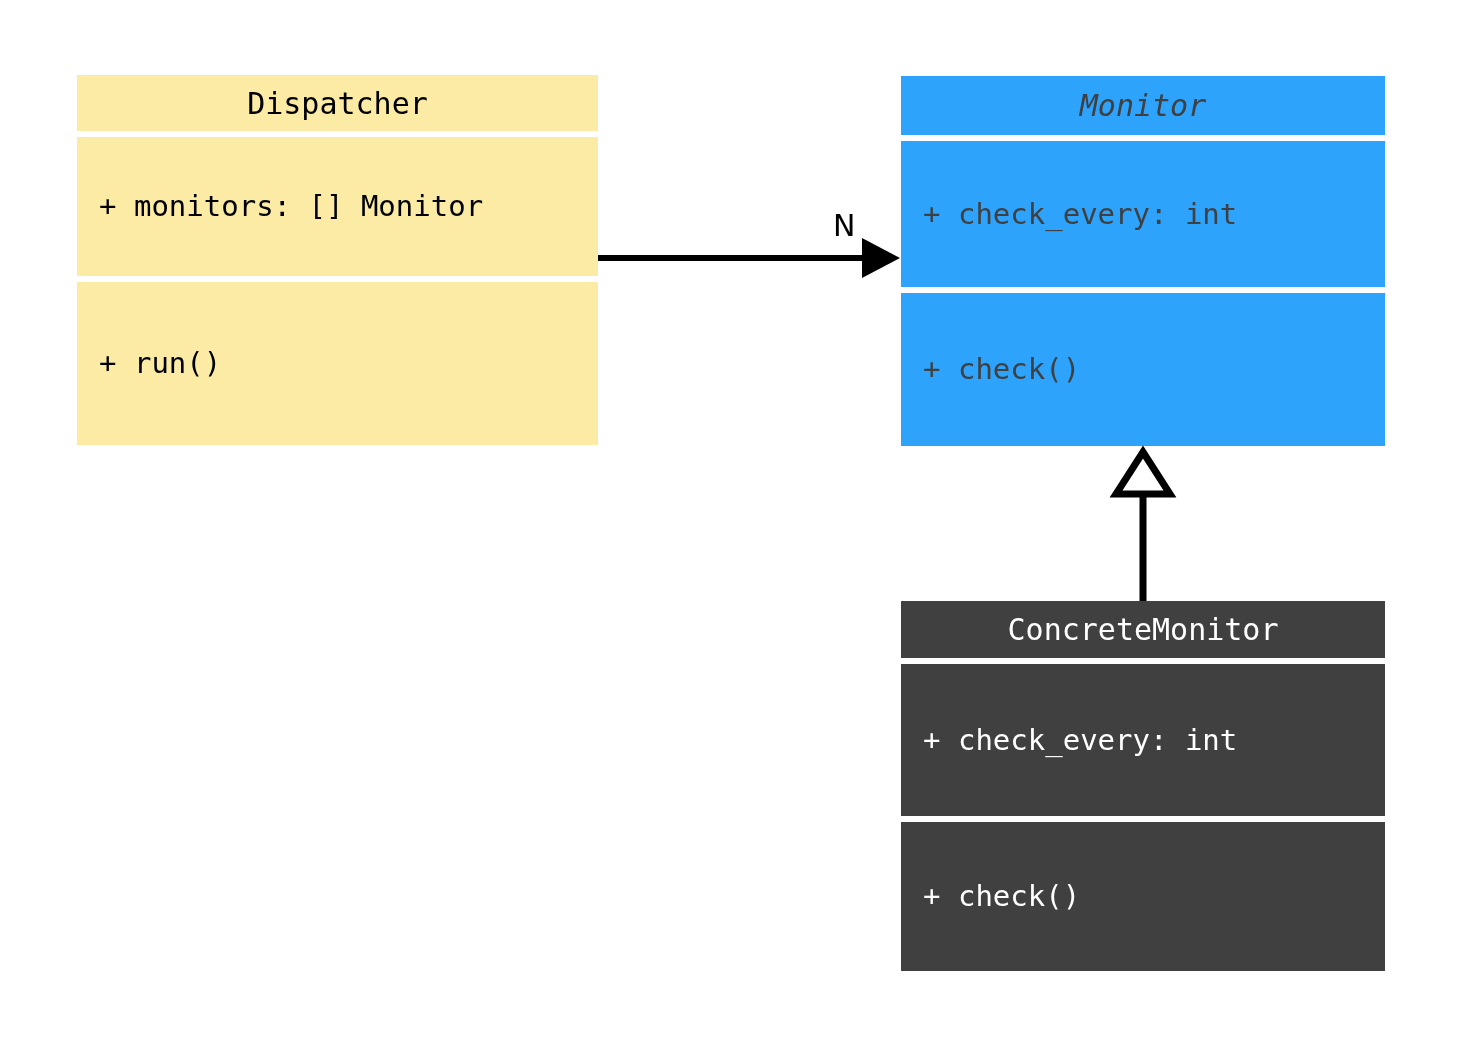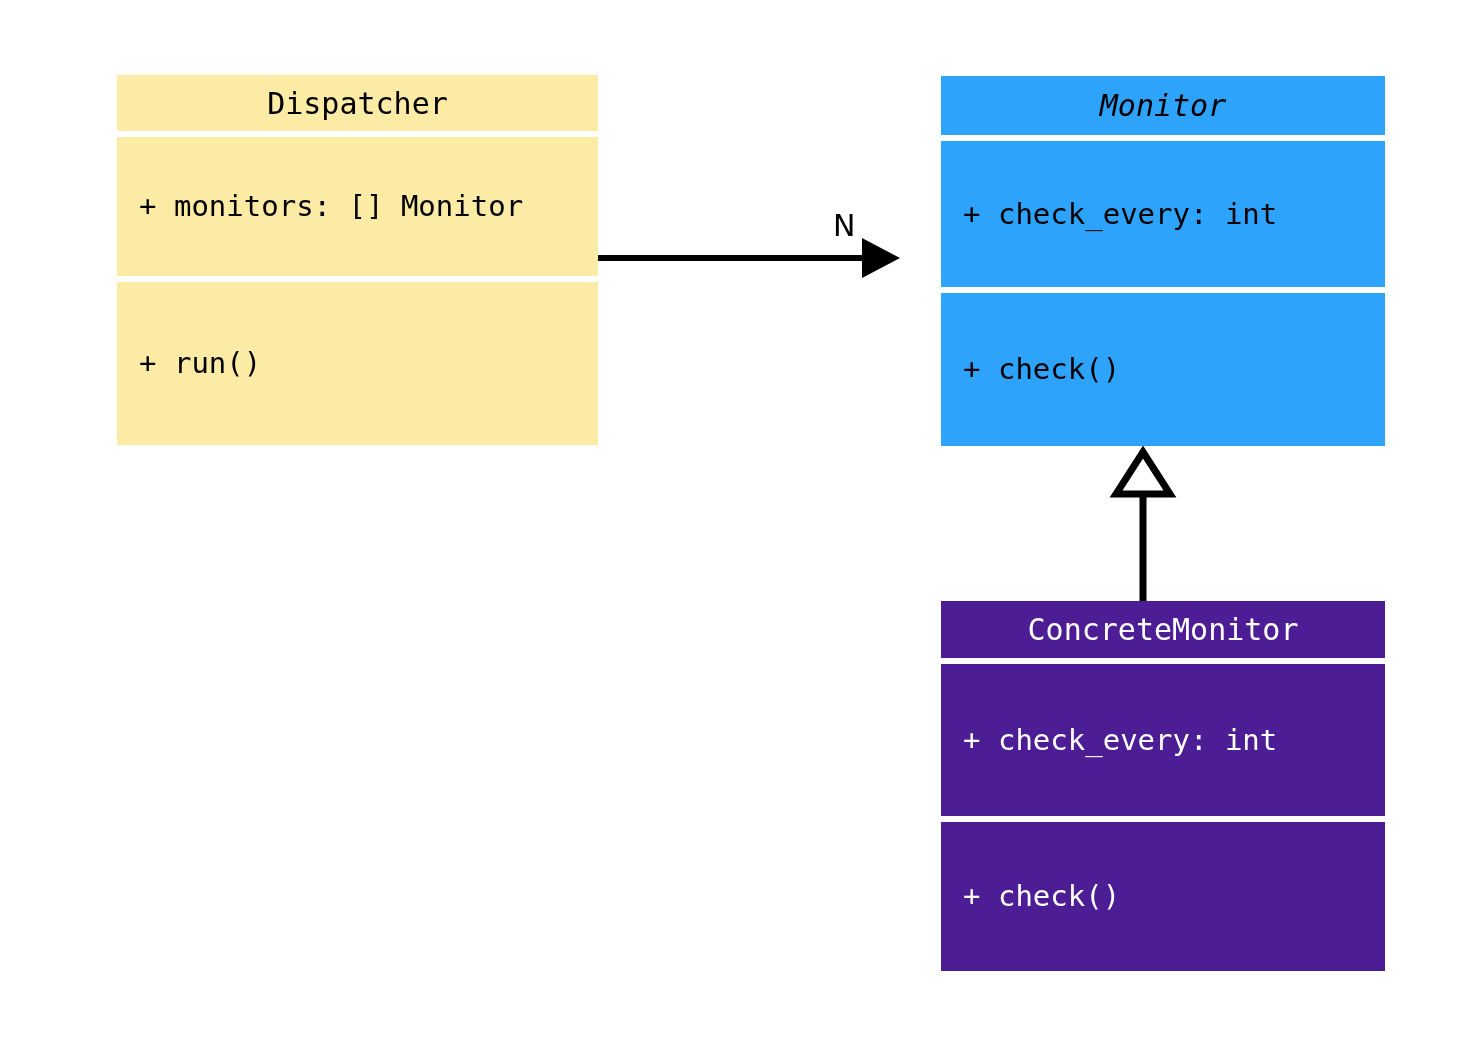--- a/index.html
+++ b/index.html
@@ -28,21 +28,20 @@
   .uml-class {
     position: absolute;
     box-sizing: border-box;
     display: flex;
     flex-direction: column;
   }
 
   .uml-compartment {
     box-sizing: border-box;
     overflow: hidden;
-    margin-left: 40px;
   }
 
   
   .uml-compartment + .uml-compartment {
     margin-top: 6px;
   }
 
   .uml-title {
     display: flex;
     align-items: center;
@@ -70,23 +69,23 @@
     white-space: pre;
   }
 
   
   .theme-yellow .uml-compartment { background: #fceba5; }
   .theme-yellow .uml-title,
   .theme-yellow .uml-member-line { color: #000000; }
 
   .theme-blue .uml-compartment { background: #2ea3fc; }
   .theme-blue .uml-title,
-  .theme-blue .uml-member-line { color: #000000; }
+  .theme-blue .uml-member-line { color: #404040; }
 
-  .theme-lightblue .uml-compartment { background: #4c1d95; }
+  .theme-lightblue .uml-compartment { background: #404040; }
   .theme-lightblue .uml-title,
   .theme-lightblue .uml-member-line { color: #ffffff; }
 
   
   #class-dispatcher {
     left: 77px;
     top: 75px;
     width: 521px;
     height: 370px;
   }

